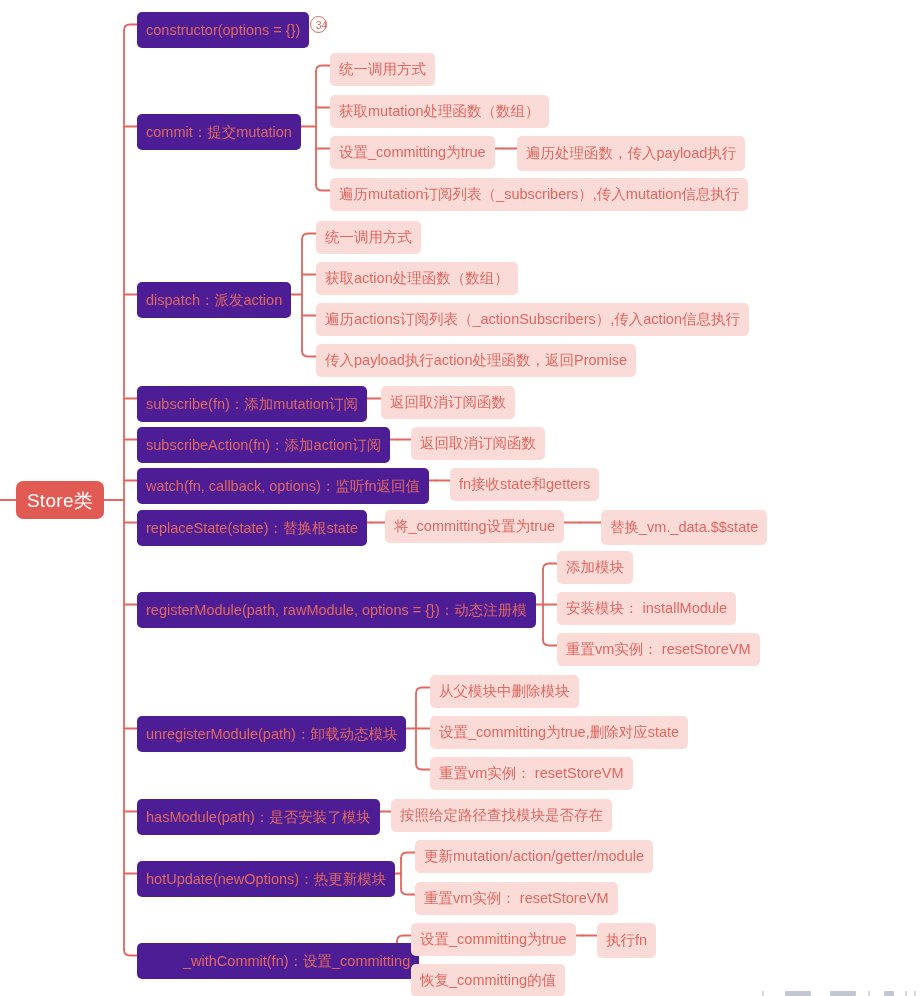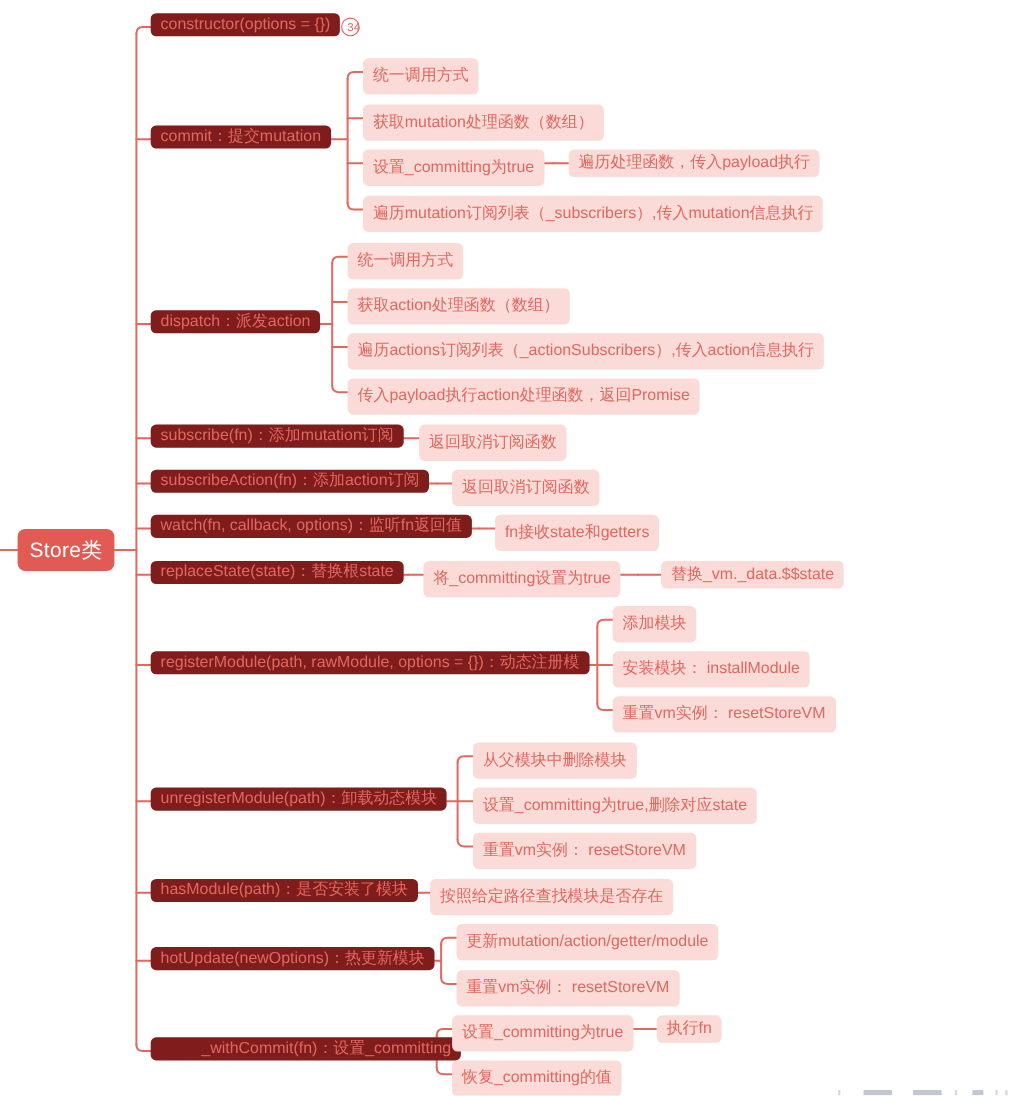--- a/index.html
+++ b/index.html
@@ -39,41 +39,41 @@
   .node.root {
     background: #e15b54;
     color: #ffffff;
     font-size: 19px;
     padding: 0 14px;
     border-radius: 7px;
     height: 38px;
     letter-spacing: .3px;
   }
   .node.lvl1 {
-    background: #7f1d1d;
+    background: #4c1d95;
     color: #e2675f;
     font-size: 14.5px;
     padding: 0 9px;
-    height: 21px;
+    height: 36px;
     border-radius: 5px;
   }
   .node.lvl2 {
     background: #fadbd7;
     color: #e2675f;
     font-size: 14.5px;
     padding: 0 9px;
     height: 33px;
     border-radius: 5px;
   }
   .node.lvl3 {
     background: #fadbd7;
     color: #e2675f;
     font-size: 14.5px;
     padding: 0 9px;
-    height: 25px;
+    height: 35px;
     border-radius: 5px;
   }
   .badge {
     position: absolute;
     width: 17px;
     height: 17px;
     border-radius: 50%;
     border: 1.3px solid #e2675f;
     color: #e2675f;
     font-size: 10.5px;

